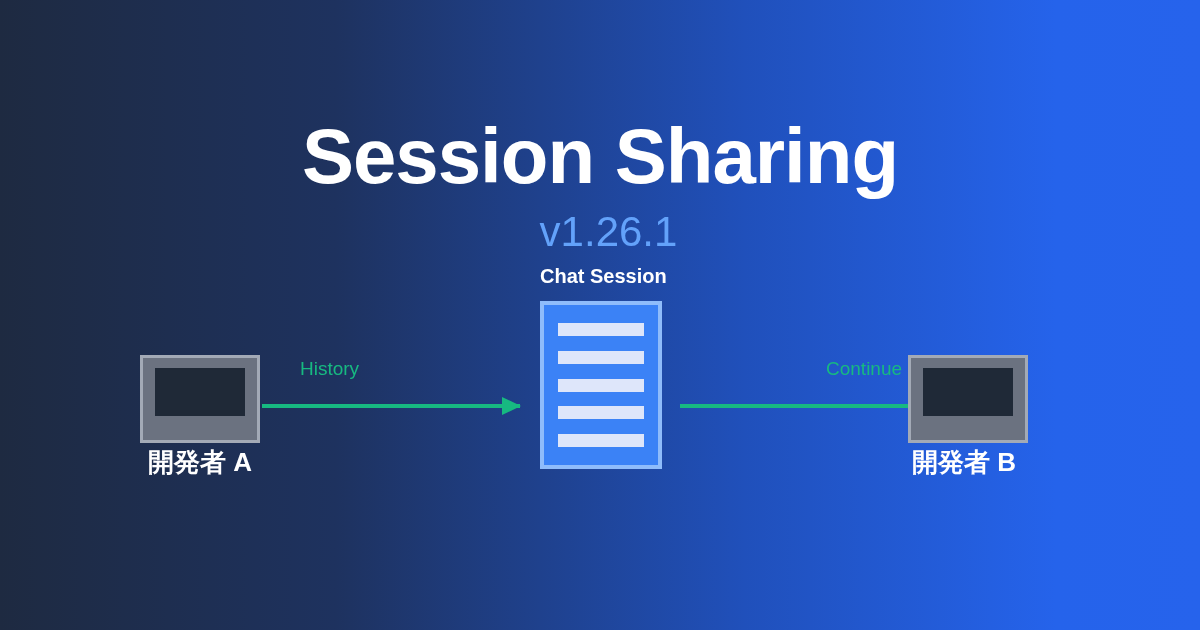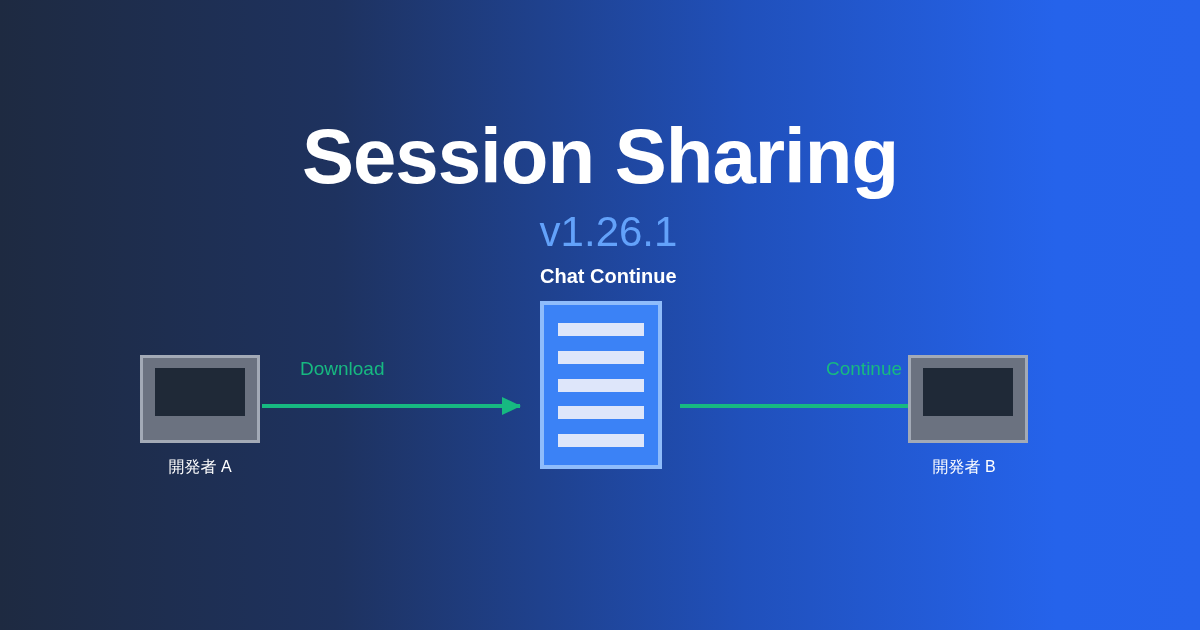--- a/index.html
+++ b/index.html
@@ -56,23 +56,23 @@
     width: 1200px;
     height: 240px;
   }
 
   
   .node {
     position: absolute;
     text-align: center;
   }
   .node-label {
-    margin-top: 14px;
-    font-size: 16px;
-    font-weight: normal;
+    margin-top: 2px;
+    font-size: 26px;
+    font-weight: bold;
     color: #ffffff;
     white-space: nowrap;
   }
 
   .computer {
     width: 120px;
     height: 88px;
     box-sizing: border-box;
     background: #6b7280;
     border: 3px solid #a3aab6;
@@ -172,27 +172,27 @@
   <div class="diagram">
 
     <div class="node" id="node-dev-a">
       <div class="computer">
         <div class="screen"></div>
       </div>
       <div class="node-label">開発者 A</div>
     </div>
 
     <div class="arrow" id="arrow-download">
-      <div class="arrow-label">Download</div>
+      <div class="arrow-label">History</div>
       <div class="shaft"></div>
       <div class="head"></div>
     </div>
 
     <div class="node" id="node-chat-history">
-      <div class="doc-title">Chat Continue</div>
+      <div class="doc-title">Chat Session</div>
       <div class="document">
         <div class="doc-line"></div>
         <div class="doc-line"></div>
         <div class="doc-line"></div>
         <div class="doc-line"></div>
         <div class="doc-line"></div>
       </div>
     </div>
 
     <div class="arrow" id="arrow-continue">

